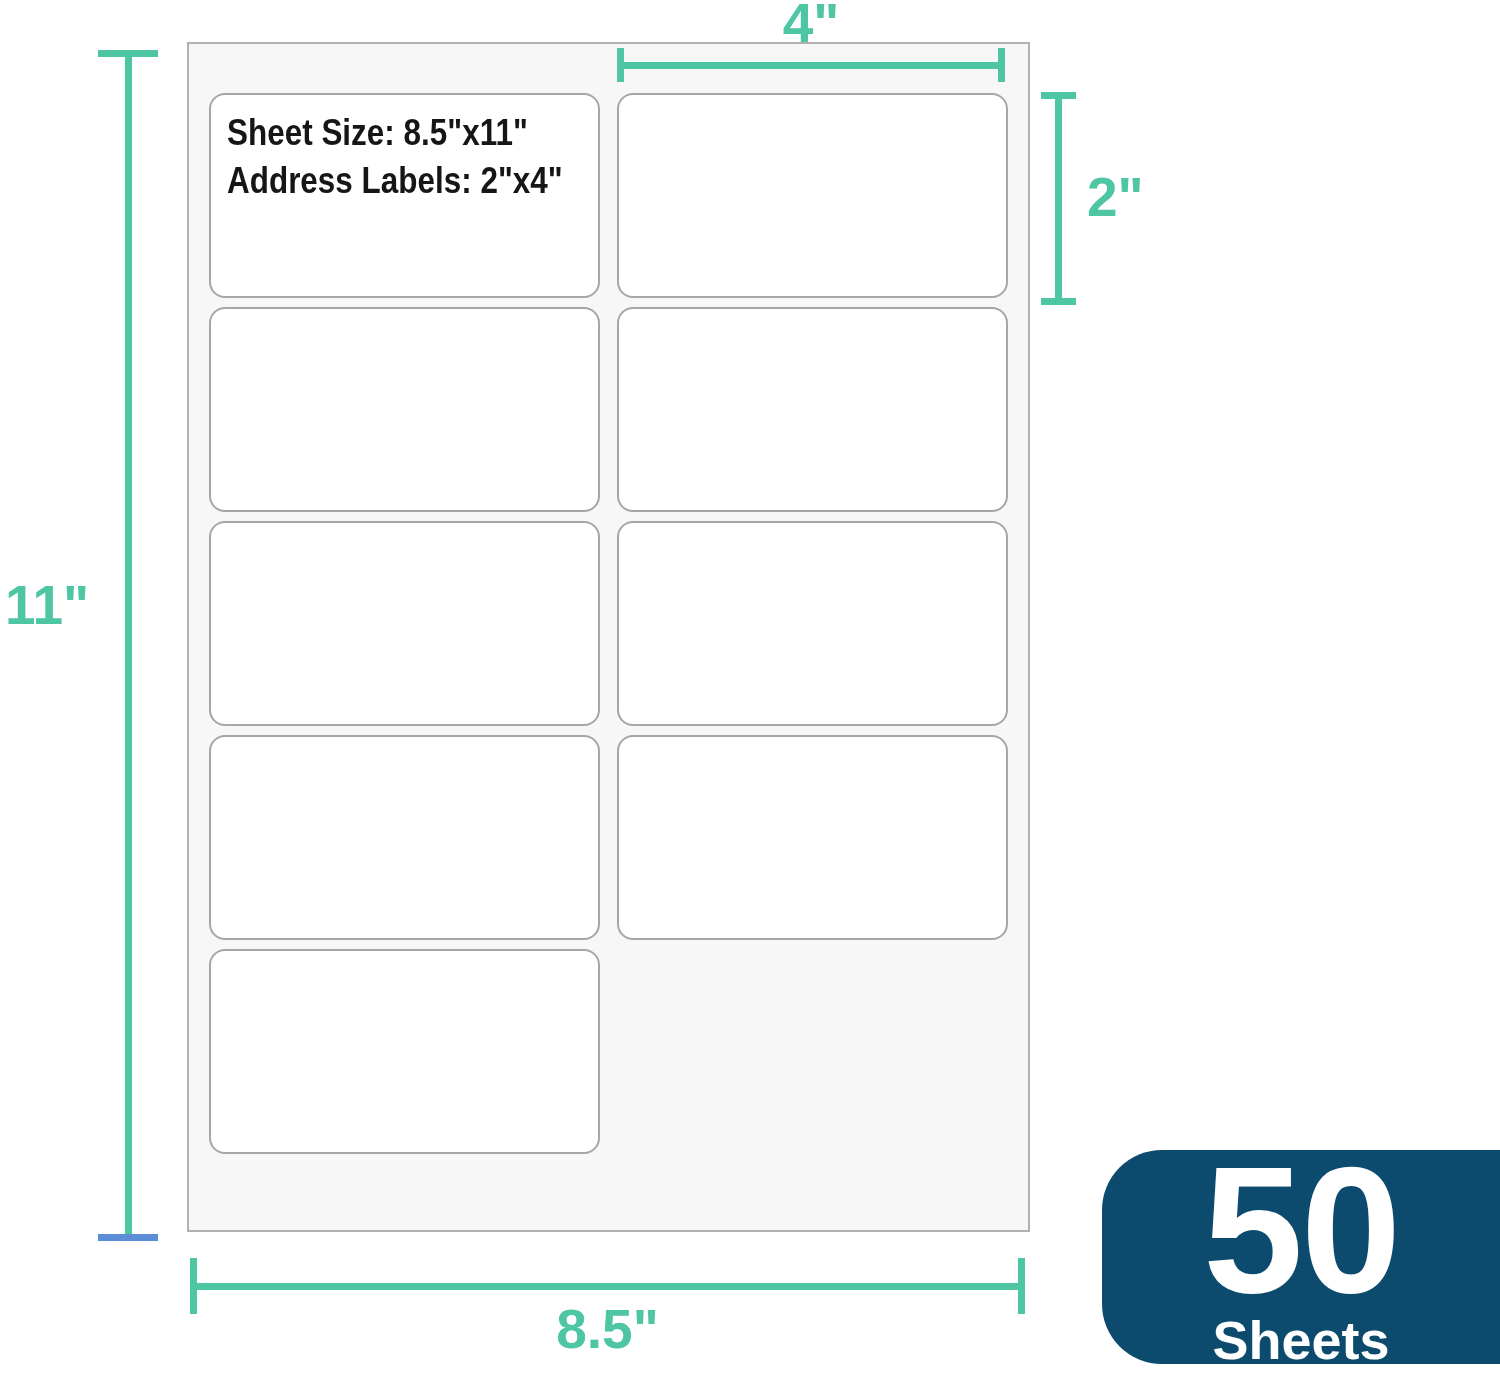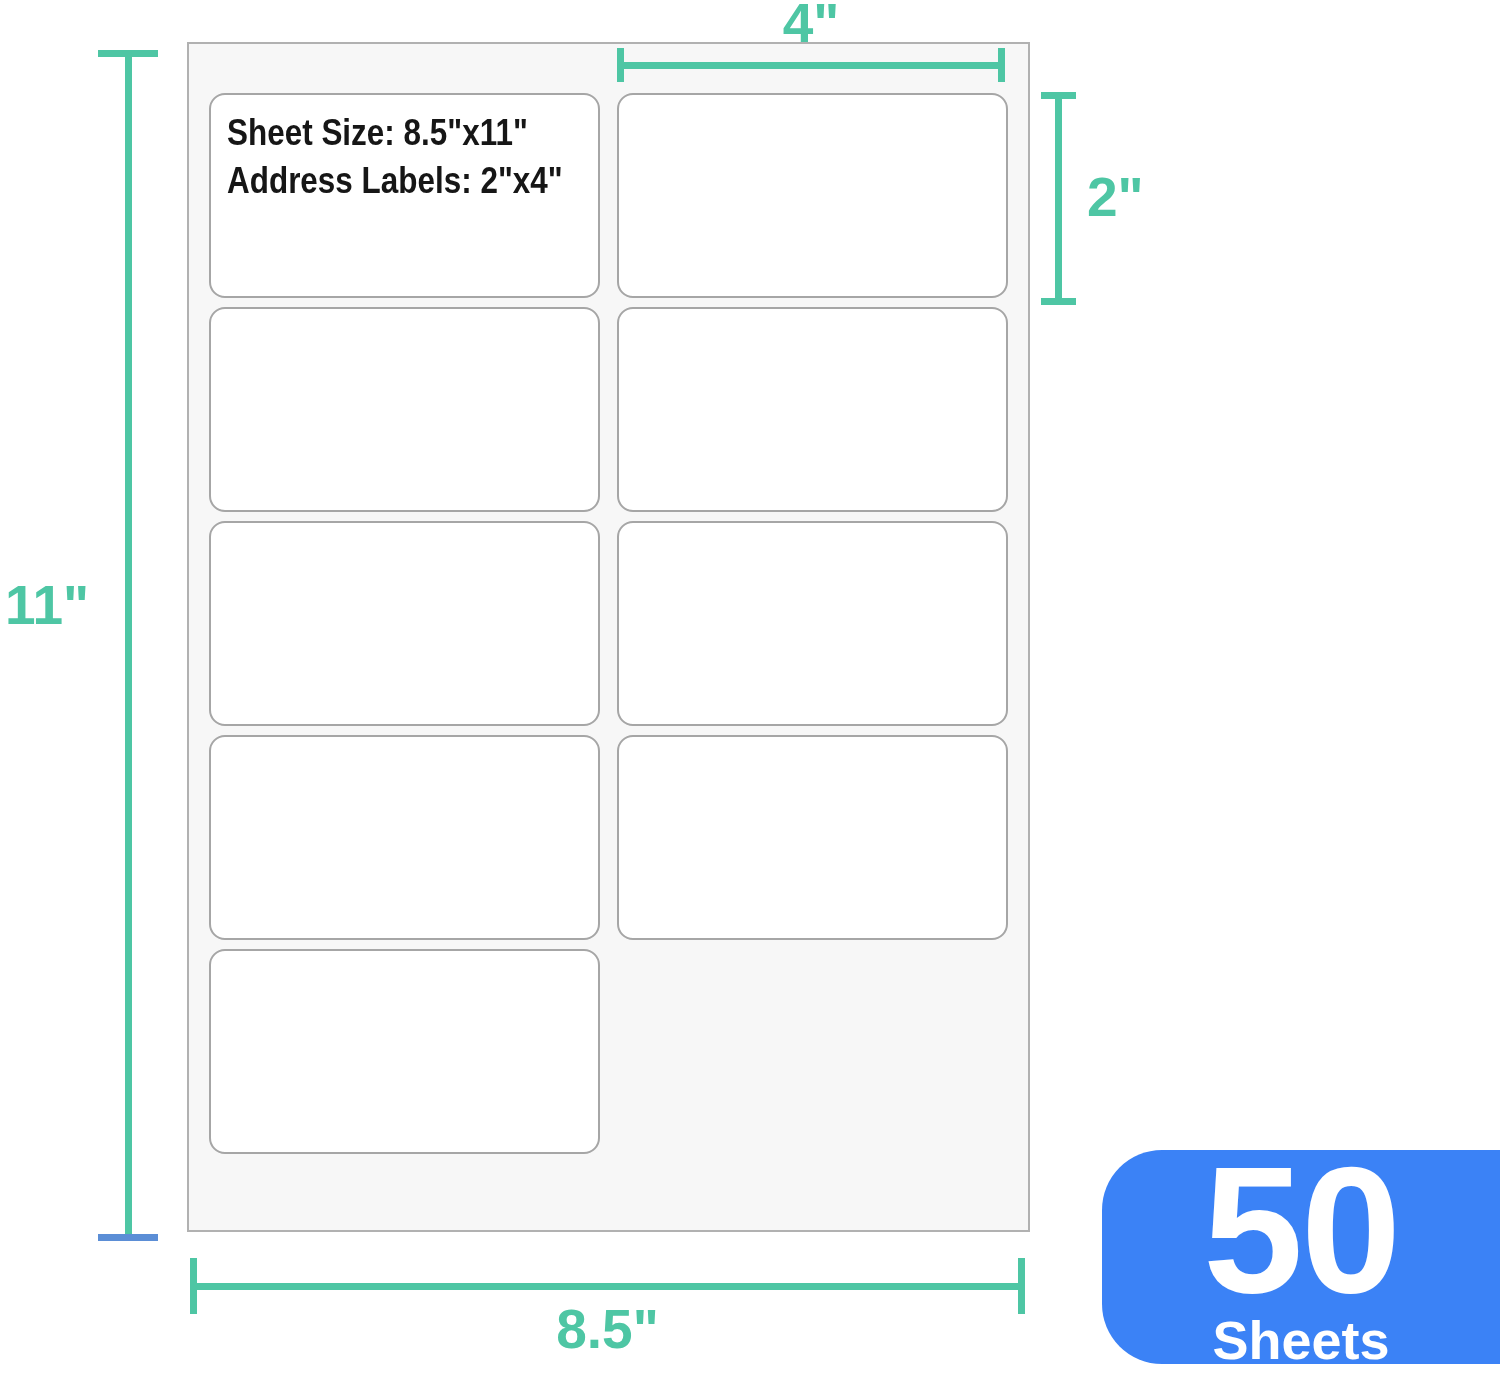--- a/index.html
+++ b/index.html
@@ -73,21 +73,21 @@
     line-height:1; white-space:nowrap;
   }
   #dim-top    { left:617px; width:388px; top:-4px;  text-align:center; }
   #dim-right  { left:1087px; top:170px; }
   #dim-left   { left:0px; width:94px; top:578px; text-align:center; }
   #dim-bottom { left:190px; width:835px; top:1302px; text-align:center; }
 
   
   .badge {
     position:absolute; left:1102px; top:1150px; width:398px; height:214px;
-    background:#3b82f6; border-radius:60px 0 0 60px;
+    background:#0c4a6e; border-radius:60px 0 0 60px;
     display:flex; flex-direction:column; align-items:center;
     color:#ffffff; box-sizing:border-box; padding-top:12px;
   }
   .badge-number { font-size:180px; font-weight:700; line-height:0.75; letter-spacing:-2px; }
   .badge-label  { font-size:54px;  font-weight:700; line-height:1; margin-top:16px; }
 </style>
 </head>
 <body>
 
 <div id="stage">

